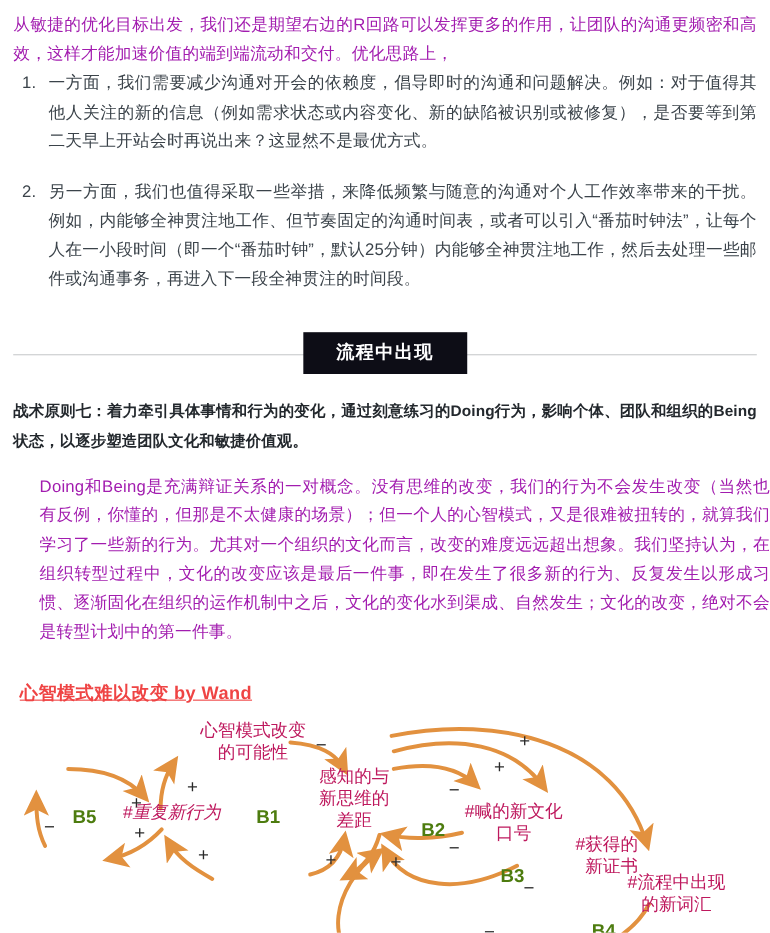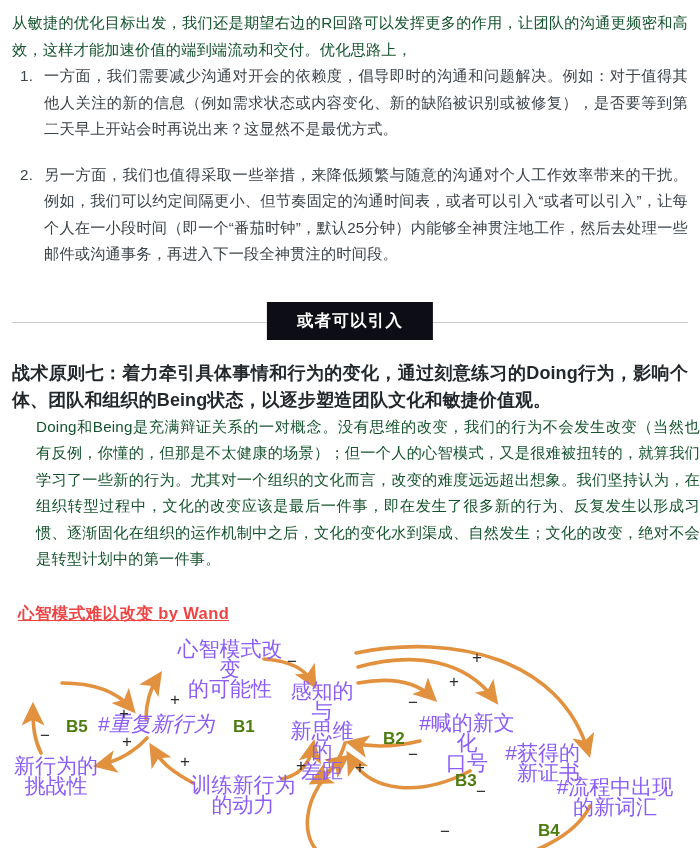--- a/index.html
+++ b/index.html
@@ -22,21 +22,21 @@
   }
 
   
   .article {
     padding: 10px 12px 0 12px;
   }
   p.body-par {
     margin: 0 0 0 0;
     font-size: 15.2px;
     line-height: 26.5px;
-    color: #14532d;
+    color: #a21caf;
     text-align: justify;
     letter-spacing: 0.2px;
   }
   ol.num-list {
     margin: 0;
     padding: 0;
     list-style: none;
   }
   ol.num-list li {
     position: relative;
@@ -84,22 +84,22 @@
     padding: 8px 30px 9px 30px;
     font-size: 16.5px;
     font-weight: bold;
     letter-spacing: 1.2px;
     line-height: 21px;
     white-space: nowrap;
   }
 
   
   .tactic-heading {
-    margin: 10px 12px 0 12px;
-    font-size: 18px;
+    margin: 10px 12px 16px 12px;
+    font-size: 14px;
     line-height: 27px;
     font-weight: bold;
     color: #23282d;
     text-align: justify;
     letter-spacing: 0.1px;
   }
   .after-heading-par {
     margin: 22px 12px 0 12px;
     padding-left: 36px;
   }
@@ -123,23 +123,23 @@
     margin-top: 6px;
     background: #ffffff;
   }
   .diagram svg {
     position: absolute;
     left: 0;
     top: 0;
   }
   .node {
     position: absolute;
-    font-size: 21px;
+    font-size: 16px;
     line-height: 20px;
-    color: #8b5cf6;
+    color: #be185d;
     text-align: center;
     white-space: pre-line;
     font-weight: 500;
   }
   .loop-label {
     position: absolute;
     font-size: 17px;
     font-weight: bold;
     color: #4d7c0f;
     font-family: "Liberation Sans", sans-serif;
@@ -169,28 +169,28 @@
 
     <p class="body-par">从敏捷的优化目标出发，我们还是期望右边的R回路可以发挥更多的作用，让团队的沟通更频密和高效，这样才能加速价值的端到端流动和交付。优化思路上，</p>
 
     <ol class="num-list">
       <li>
         <span class="marker">1.</span>
         <span>一方面，我们需要减少沟通对开会的依赖度，倡导即时的沟通和问题解决。例如：对于值得其他人关注的新的信息（例如需求状态或内容变化、新的缺陷被识别或被修复），是否要等到第二天早上开站会时再说出来？这显然不是最优方式。</span>
       </li>
       <li>
         <span class="marker">2.</span>
-        <span>另一方面，我们也值得采取一些举措，来降低频繁与随意的沟通对个人工作效率带来的干扰。例如，我们可以约定间隔更小、但节奏固定的沟通时间表，或者可以引入“或者可以引入”，让每个人在一小段时间（即一个“番茄时钟”，默认25分钟）内能够全神贯注地工作，然后去处理一些邮件或沟通事务，再进入下一段全神贯注的时间段。</span>
+        <span>另一方面，我们也值得采取一些举措，来降低频繁与随意的沟通对个人工作效率带来的干扰。例如，内能够全神贯注地工作、但节奏固定的沟通时间表，或者可以引入“番茄时钟法”，让每个人在一小段时间（即一个“番茄时钟”，默认25分钟）内能够全神贯注地工作，然后去处理一些邮件或沟通事务，再进入下一段全神贯注的时间段。</span>
       </li>
     </ol>
   </div>
 
   <div class="section-banner-wrap">
     <div class="banner-rule"></div>
-    <div class="banner-box">或者可以引入</div>
+    <div class="banner-box">流程中出现</div>
   </div>
 
   <div class="tactic-heading">战术原则七：着力牵引具体事情和行为的变化，通过刻意练习的Doing行为，影响个体、团队和组织的Being状态，以逐步塑造团队文化和敏捷价值观。</div>
 
   <p class="body-par after-heading-par">Doing和Being是充满辩证关系的一对概念。没有思维的改变，我们的行为不会发生改变（当然也有反例，你懂的，但那是不太健康的场景）；但一个人的心智模式，又是很难被扭转的，就算我们学习了一些新的行为。尤其对一个组织的文化而言，改变的难度远远超出想象。我们坚持认为，在组织转型过程中，文化的改变应该是最后一件事，即在发生了很多新的行为、反复发生以形成习惯、逐渐固化在组织的运作机制中之后，文化的变化水到渠成、自然发生；文化的改变，绝对不会是转型计划中的第一件事。</p>
 
   <div>
     <span class="diagram-title">心智模式难以改变 by Wand</span>
   </div>
 
@@ -227,27 +227,23 @@
         <path d="M358,36 C416,20 466,30 494,68"></path>
 
         <path d="M470,140 C420,166 370,162 350,126"></path>
 
         <path d="M356,22 C455,2 560,28 588,120"></path>
 
         <path d="M590,175 C560,236 420,254 330,228 C296,216 300,160 344,128"></path>
       </g>
     </svg>
 
-    <div class="node" style="left:6px; top:125px; width:100px;">新行为的
-挑战性</div>
     <div class="node" style="left:96px; top:83px; width:120px;font-style:italic;">#重复新行为</div>
     <div class="node" style="left:168px; top:8px; width:124px;">心智模式改变
 的可能性</div>
-    <div class="node" style="left:190px; top:144px; width:106px;">训练新行为
-的动力</div>
     <div class="node" style="left:282px; top:50px; width:80px;">感知的与
 新思维的
 差距</div>
     <div class="node" style="left:414px; top:82px; width:106px;">#喊的新文化
 口号</div>
     <div class="node" style="left:500px; top:112px; width:80px;text-align:right;">#获得的
 新证书</div>
     <div class="node" style="left:556px; top:146px; width:118px;">#流程中出现
 的新词汇</div>
 

